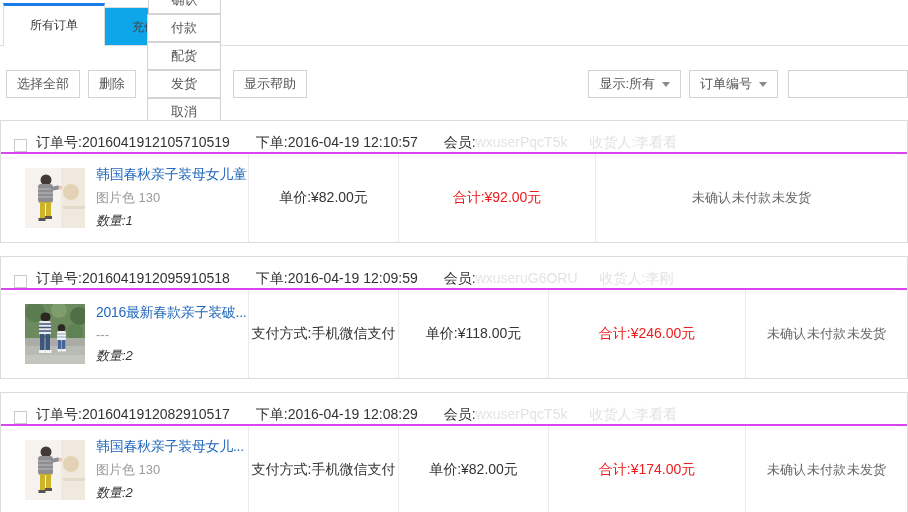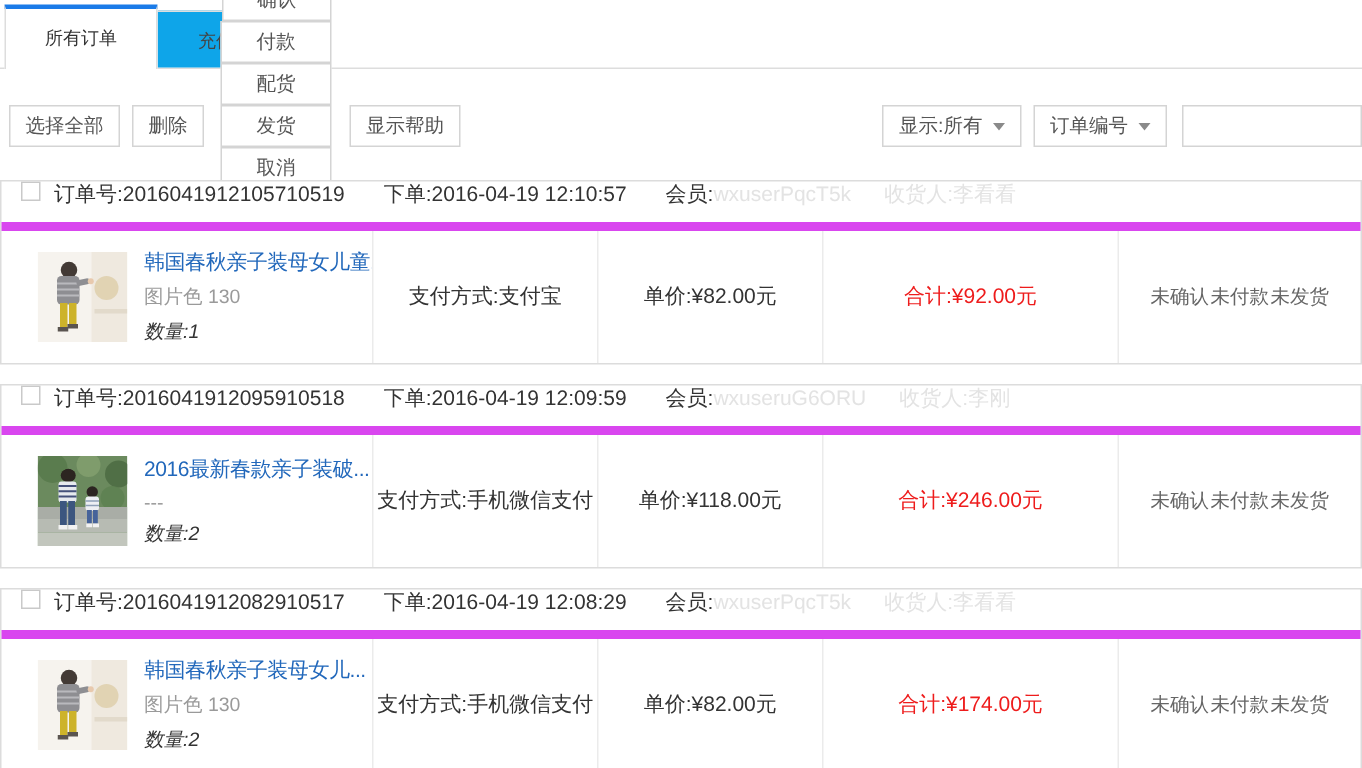--- a/index.html
+++ b/index.html
@@ -22,22 +22,22 @@
   .btn-group { display:flex; margin-left:12px;flex-direction:column; }
   .btn-group .btn + .btn { margin-left:-1px; }
   .spacer { flex:1; }
   .dd { display:flex; align-items:center; gap:7px; }
   .caret { width:0; height:0; border:4px solid transparent; border-top:5px solid #8a8a8a; margin-top:5px; }
   .search { width:120px; height:28px; border:1px solid #d4d4d4; margin-left:10px; outline:none; padding:0 6px; font-size:13px; }
 
   
   .orders { margin-top:18px; display:flex; flex-direction:column; gap:13px; }
   .order { border:1px solid #dcdcdc; background:#fff; }
-  .order-head { height:33px; display:flex; align-items:flex-start; padding-left:13px;
-    border-bottom:6px solid #d946ef; font-size:14px; }
+  .order-head { height:33px; display:flex; align-items:flex-end; padding-left:13px;
+    border-bottom:2px solid #d946ef; font-size:14px; }
   .cbx { width:13px; height:13px; border:1px solid #c9c9c9; background:#fff; margin-right:9px; flex:none; cursor:pointer; }
   .oh-group { display:flex; margin-right:26px; white-space:nowrap; }
   .dim { color:#e3e3e3; }
   .dim2 { color:#e3e3e3; margin-left:22px; }
 
   .order-body { display:flex; height:88px; font-size:14px; }
   .cell { border-right:1px solid #ebebeb; display:flex; align-items:center; justify-content:center; }
   .c-product { width:248px; justify-content:flex-start; padding-left:24px; gap:11px; }
   .c-pay  { width:150px; }
   .c-unit { width:150px; }
@@ -124,23 +124,20 @@
             <rect x="13.5" y="50" width="7" height="3" fill="#5a5450"></rect>
             <rect x="20" y="48" width="7" height="3" fill="#5a5450"></rect>
           </svg>
 
         </div>
         <div class="pinfo">
           <span class="ptitle">韩国春秋亲子装母女儿童...</span>
           <span class="pattr">图片色 130</span>
           <span class="pqty">数量:1</span>
         </div>
-      </div>
-      <div class="cell c-pay">
-        <span>支付方式:支付宝</span>
       </div>
       <div class="cell c-unit">
         <span>单价:¥82.00元</span>
       </div>
       <div class="cell c-total">
         <span>合计:¥92.00元</span>
       </div>
       <div class="cell c-status">
         <span>未确认</span>
         <span>未付款</span>

